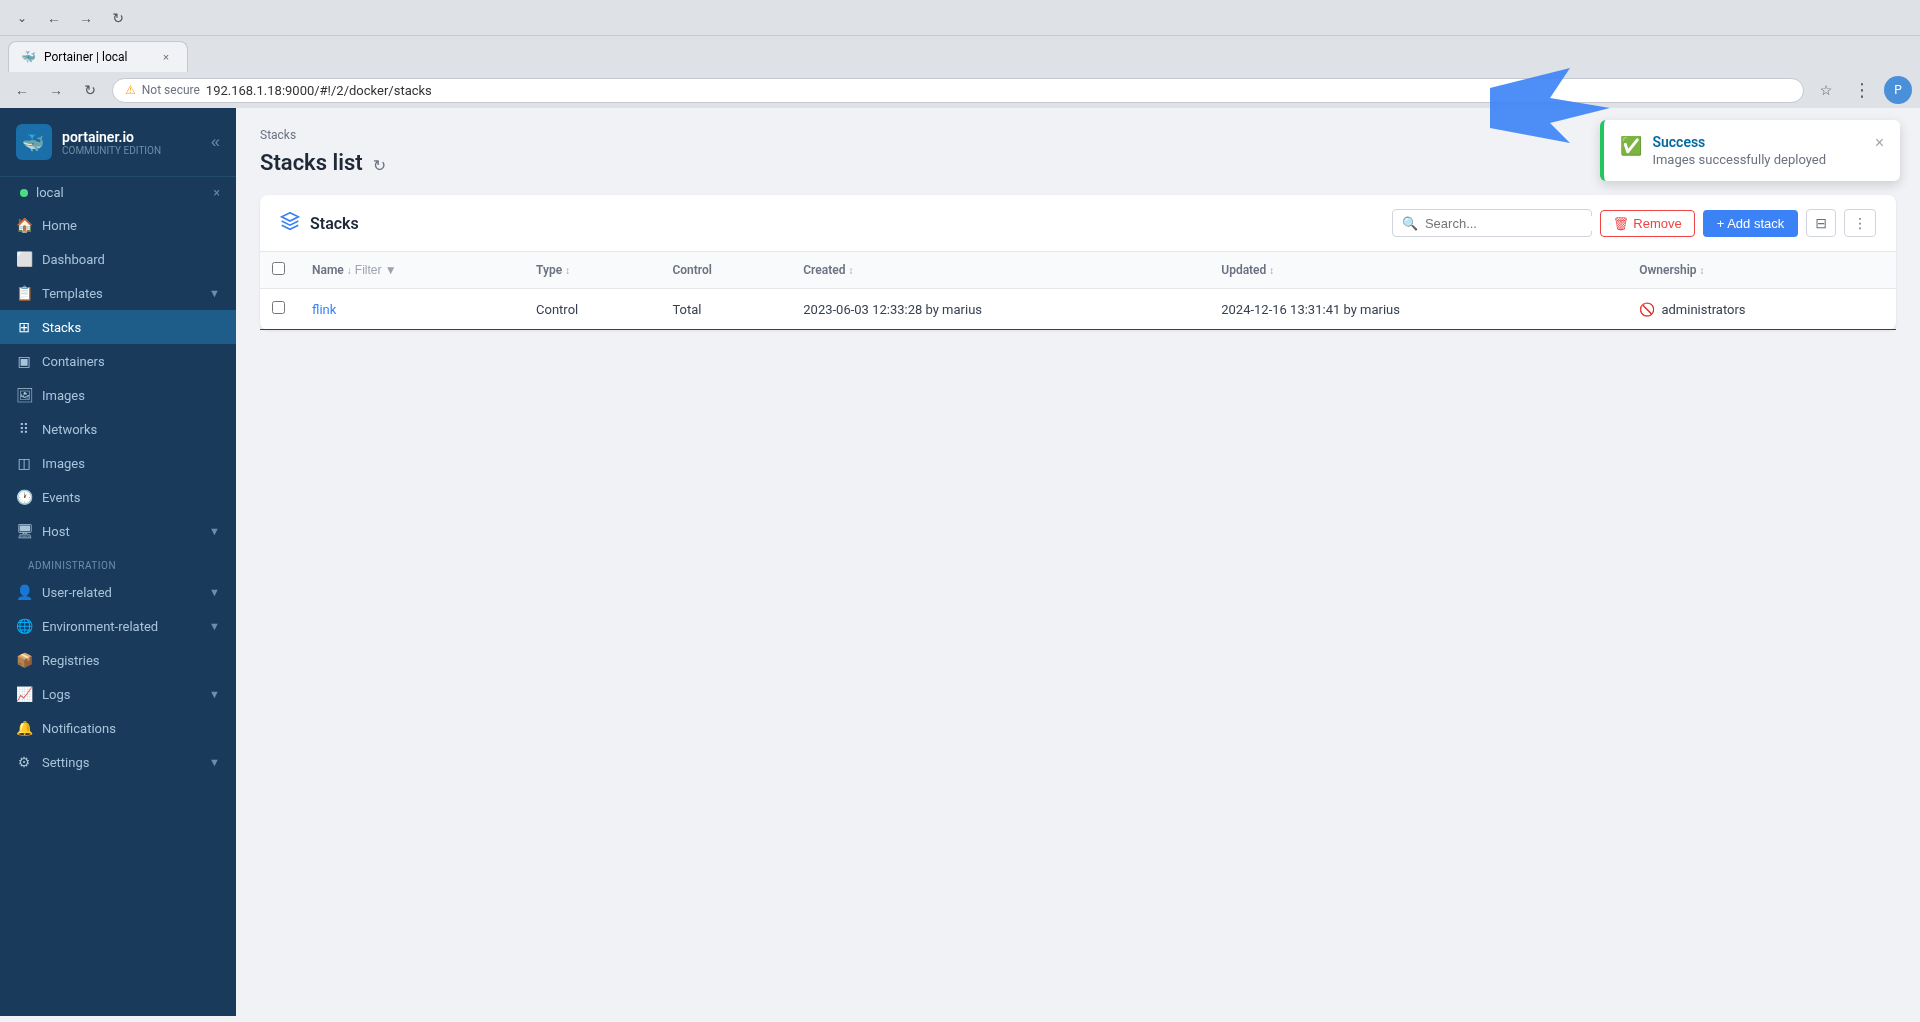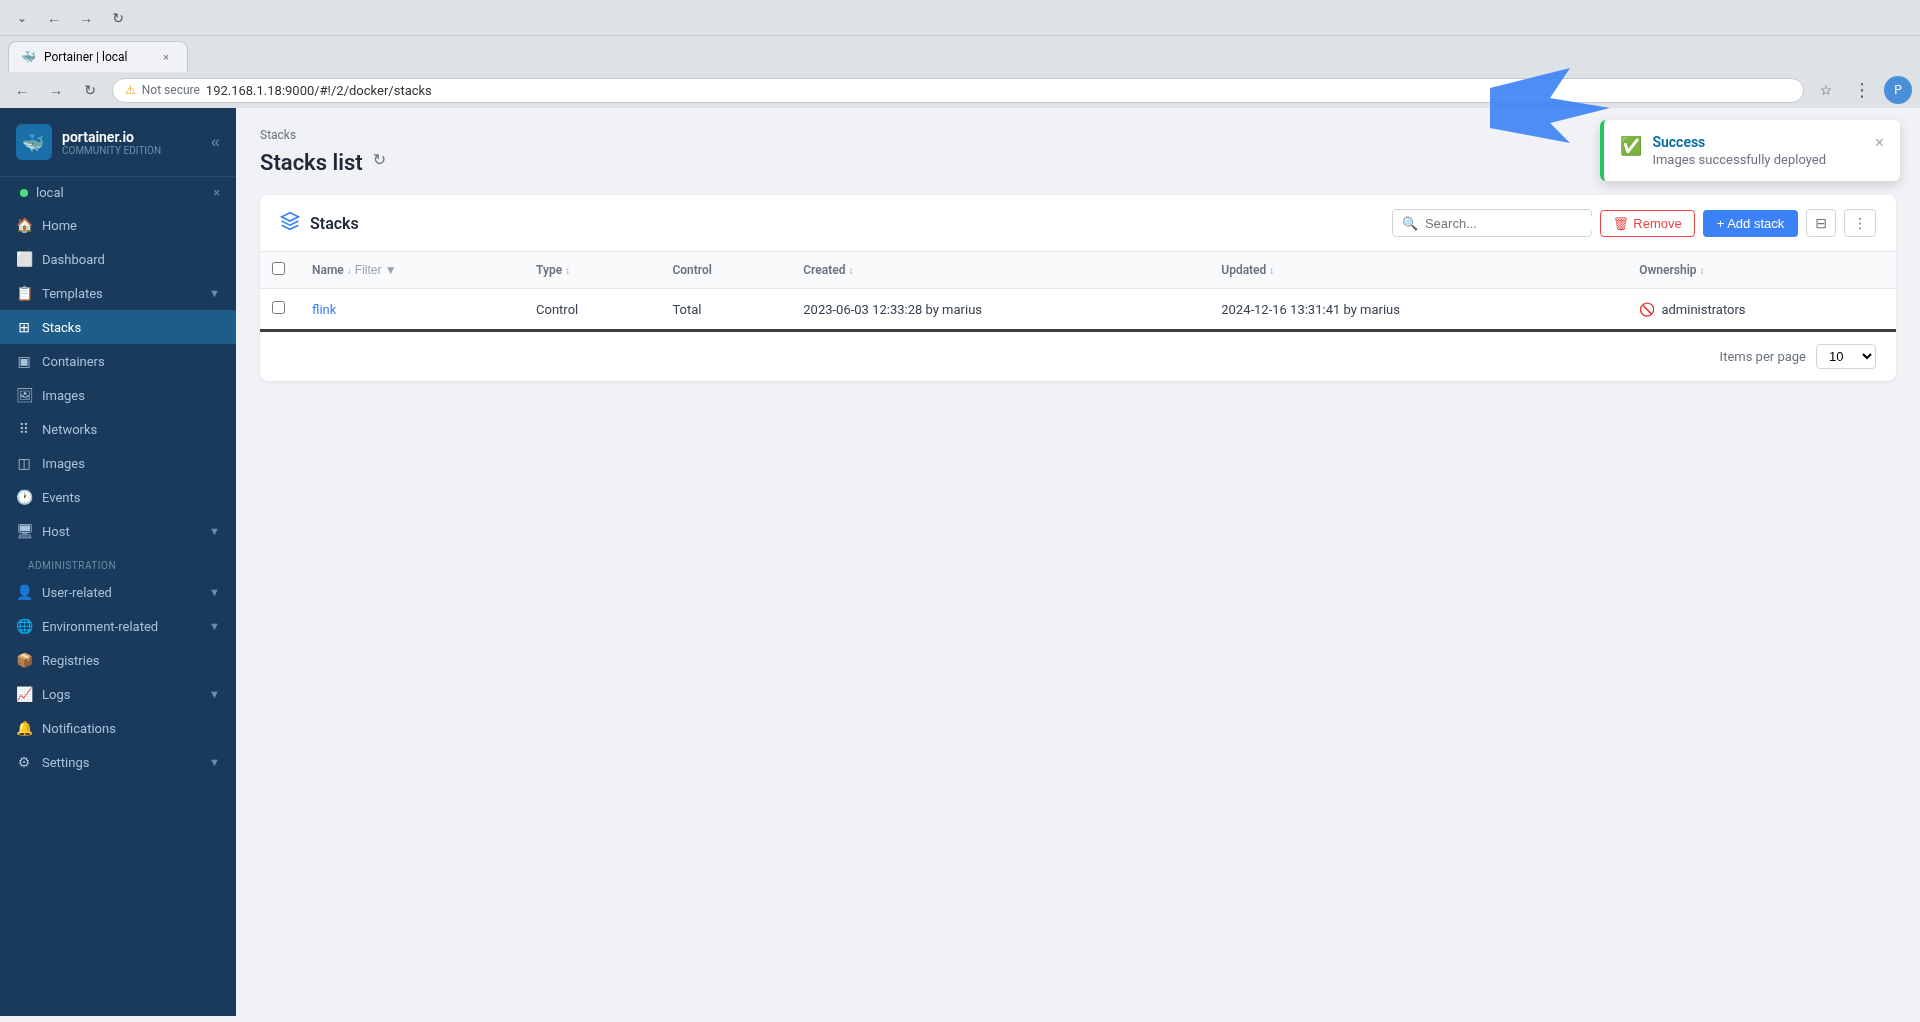--- a/index.html
+++ b/index.html
@@ -160,21 +160,21 @@
     }
 
     .breadcrumb {
       font-size: 12px;
       color: #6b7280;
       margin-bottom: 8px;
     }
 
     .page-header {
       display: flex;
-      align-items: flex-start;
+      align-items: flex-end;
       gap: 10px;
       margin-bottom: 20px;
     }
     .page-title { font-size: 22px; font-weight: 600; color: #1f2937; }
     .refresh-btn {
       background: none;
       border: none;
       cursor: pointer;
       color: #6b7280;
       font-size: 16px;
@@ -256,21 +256,21 @@
       text-align: left;
       padding: 10px 12px;
       font-size: 12px;
       font-weight: 600;
       color: #6b7280;
       border-bottom: 1px solid #e5e7eb;
       background: #f9fafb;
     }
     .table td {
       padding: 12px 12px;
-      border-bottom: 3px solid #404040;
+      border-bottom: 1px solid #404040;
       font-size: 13px;
       color: #374151;
     }
 
     .th-checkbox { width: 40px; }
     .sort-indicator { color: #9ca3af; font-size: 10px; }
     .filter-btn { color: #9ca3af; cursor: pointer; background: none; border: none; font-size: 12px; }
 
     .link-cell { color: #3b82f6; text-decoration: none; }
 
@@ -551,29 +551,20 @@
             <td>
               <div class="ownership-cell">
                 <span class="ownership-icon">🚫</span>
                 <span>administrators</span>
               </div>
             </td>
           </tr>
         </tbody>
       </table>
 
-      <div class="pagination-row">
-        <span>Items per page</span>
-        <select class="per-page-select">
-          <option>10</option>
-          <option>25</option>
-          <option>50</option>
-          <option>100</option>
-        </select>
-      </div>
     </div>
   </main>
 </div>
 
 <div style="position:fixed; top:68px; right:310px; z-index:999; pointer-events:none;">
   <svg width="120" height="80" viewBox="0 0 120 80">
     <polygon points="0,20 80,0 60,30 120,40 60,55 80,75 0,60" fill="#3b82f6" opacity="0.9"></polygon>
   </svg>
 </div>
 

